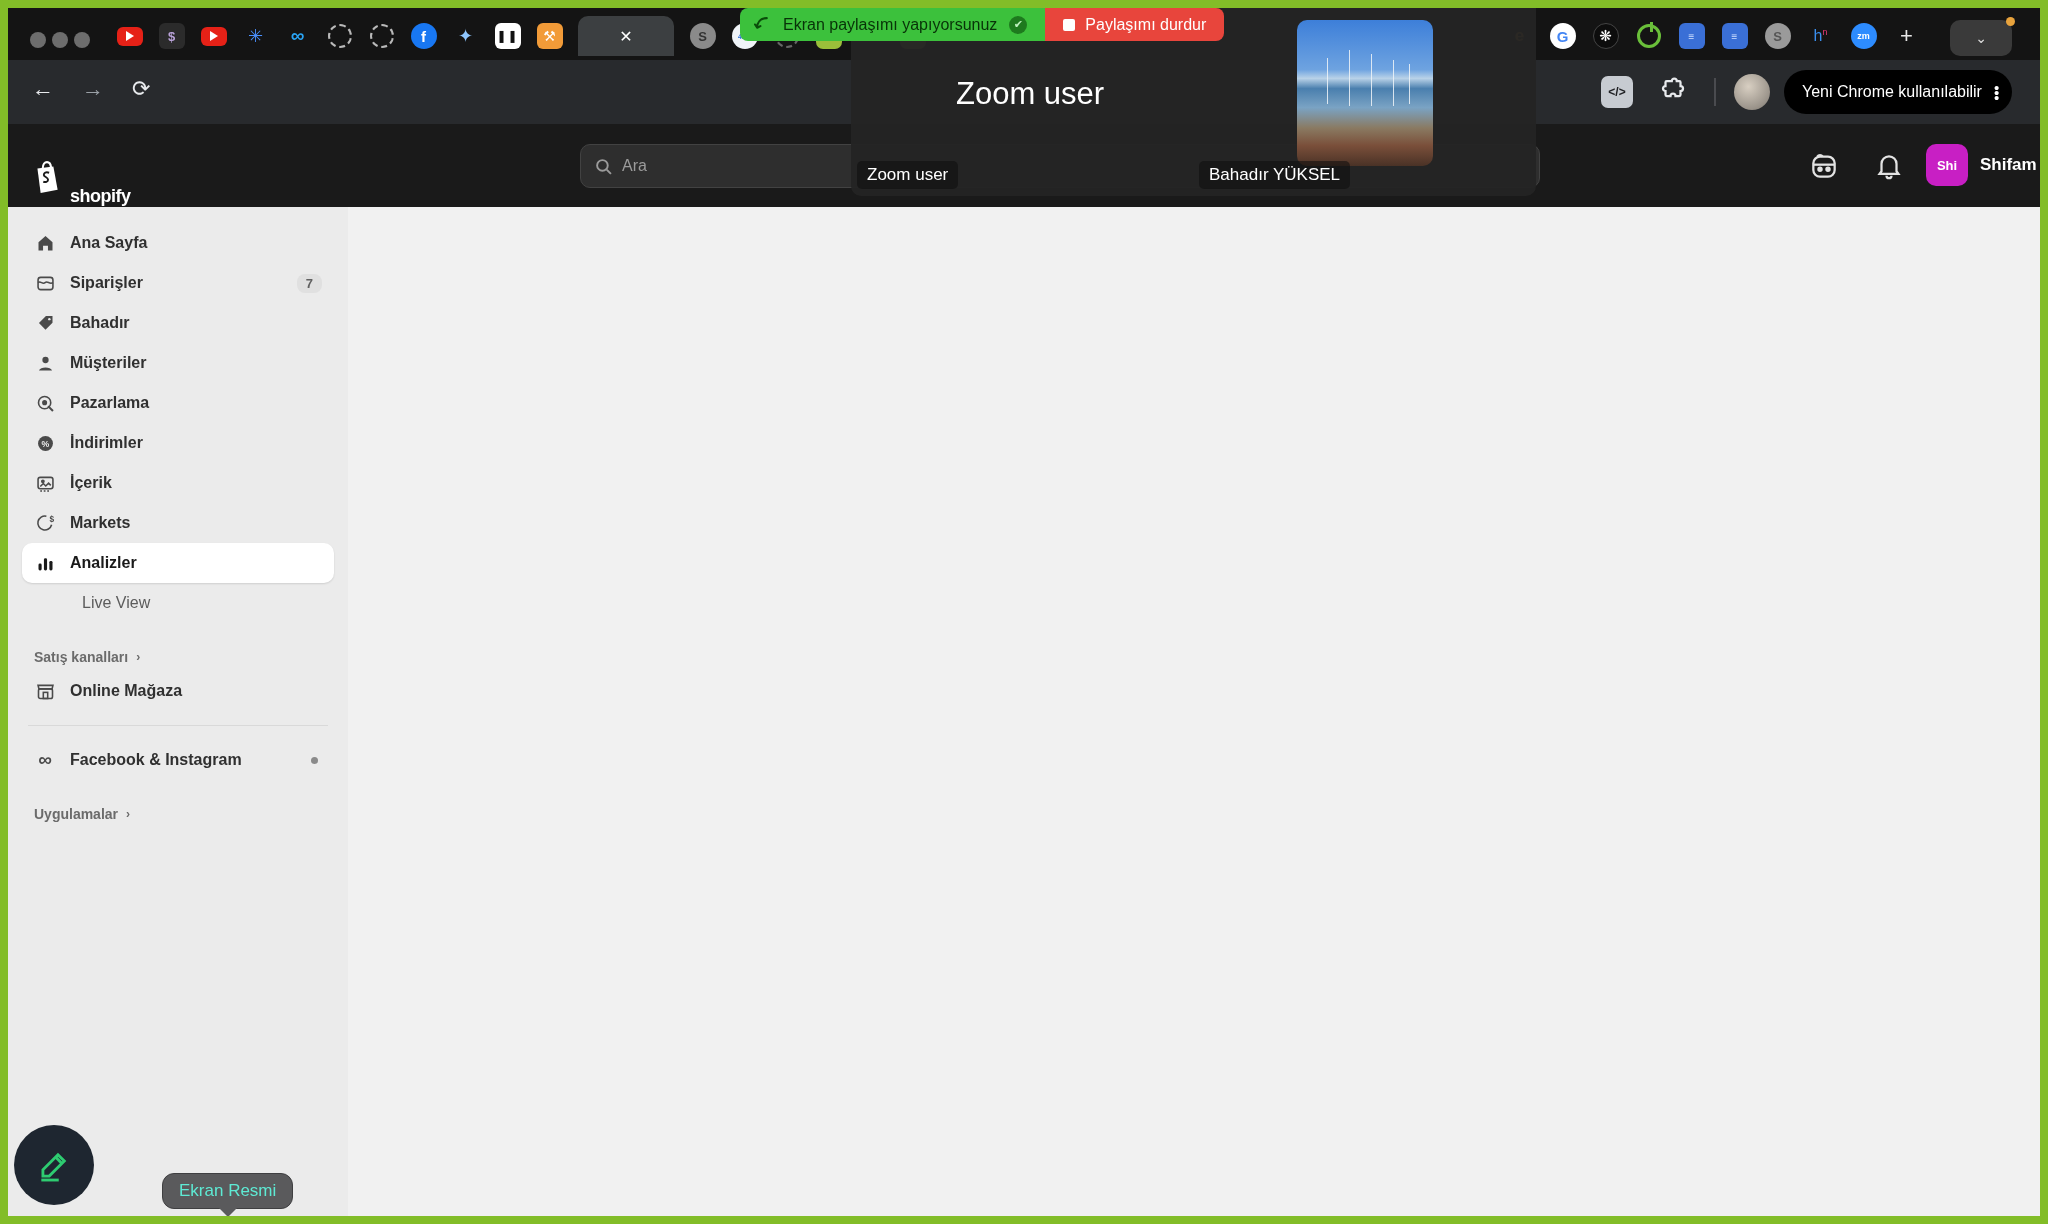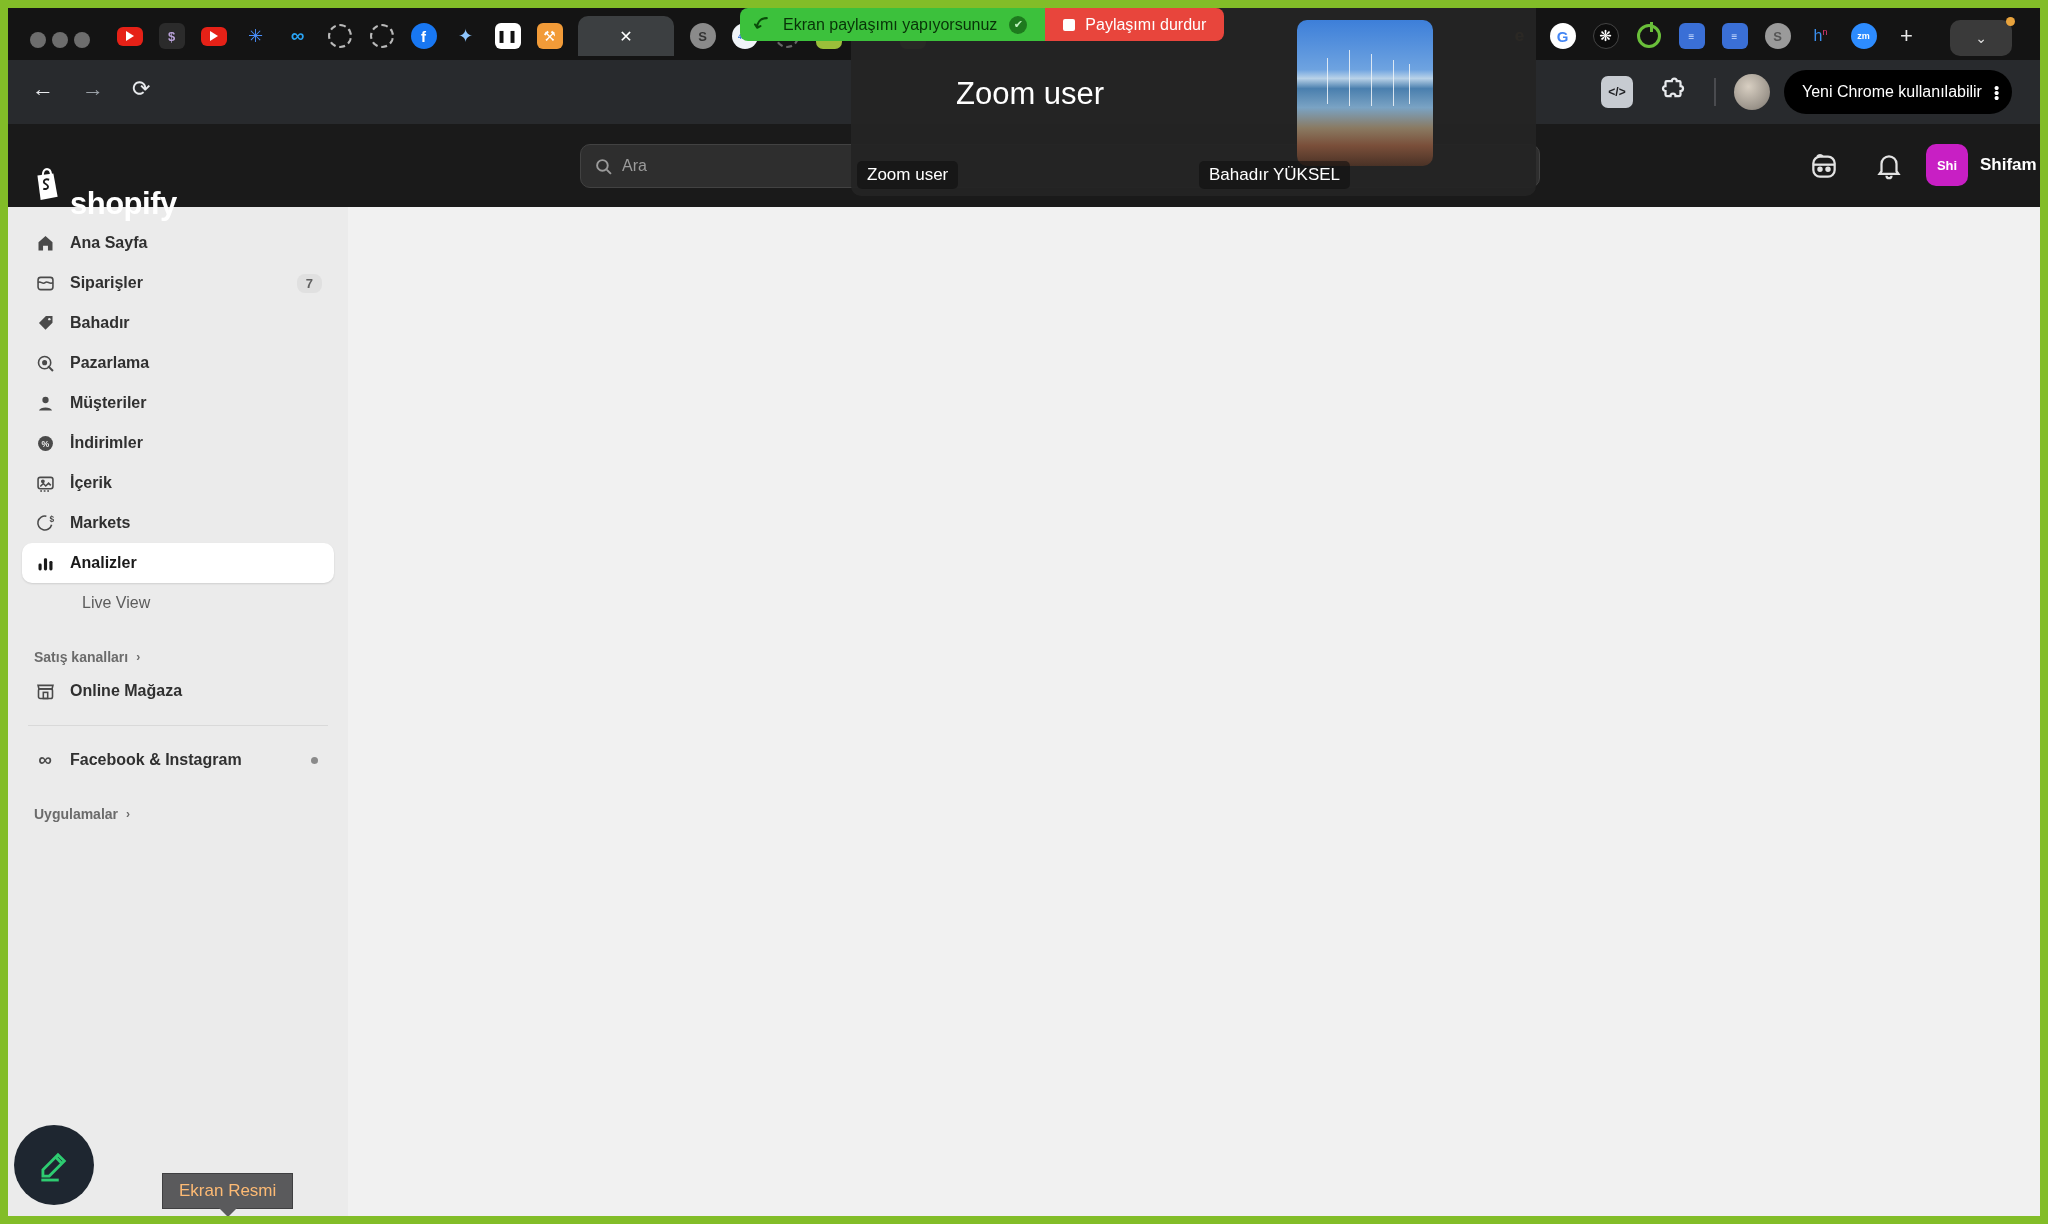--- a/index.html
+++ b/index.html
@@ -44,21 +44,21 @@
   #ext-code { position:absolute; left:1593px; top:16px; width:32px; height:32px; border-radius:7px; background:#c7cbd1; color:#202124; font-size:12px; font-weight:bold; display:flex; align-items:center; justify-content:center; }
   #ext-puzzle { position:absolute; left:1650px; top:16px; }
   #toolbar-divider { position:absolute; left:1706px; top:18px; width:2px; height:28px; background:#4a4b4f; }
   #toolbar-avatar { position:absolute; left:1726px; top:14px; width:36px; height:36px; border-radius:50%; background:radial-gradient(circle at 40% 35%, #d8cfc2, #9a938a 70%, #6f6a62); }
   #chrome-update { position:absolute; left:1776px; top:10px; height:44px; background:#000; border-radius:22px; color:#fff; font-size:16px; display:flex; align-items:center; gap:12px; padding:0 14px 0 18px; }
   .three-dots { display:inline-block; width:4px; color:#fff; font-size:15px; letter-spacing:0; line-height:5px; }
 
   
   #shopheader { position:absolute; left:8px; top:124px; width:2032px; height:83px; background:#1a1a1a; z-index:8; }
   #shop-logo { position:absolute; left:24px; top:22px; display:flex; align-items:center; gap:8px; }
-  #shop-word { color:#fff; font-size:31px; font-weight:bold; letter-spacing:-0.5px;margin-top:40px; }
+  #shop-word { color:#fff; font-size:18px; font-weight:bold; letter-spacing:-0.5px;margin-top:40px; }
   #shop-search { position:absolute; left:572px; top:20px; width:960px; height:44px; background:#2e2e2e; border:1px solid #424242; border-radius:10px; display:flex; align-items:center; padding-left:14px; gap:10px; }
   #shop-search .ph { color:#9b9b9b; font-size:16px; }
   #hdr-admin-icon { position:absolute; left:1800px; top:26px; }
   #hdr-bell { position:absolute; left:1866px; top:26px; }
   #hdr-avatar { position:absolute; left:1918px; top:20px; width:42px; height:42px; border-radius:10px; background:#c81fc4; color:#fff; font-size:13px; font-weight:bold; display:flex; align-items:center; justify-content:center; }
   #hdr-store { position:absolute; left:1972px; top:31px; color:#fff; font-size:17px; font-weight:600; }
 
   
   #zoom-overlay { position:absolute; left:851px; top:8px; width:685px; height:188px; background:rgba(36,36,36,.97); border-radius:0 0 10px 10px; z-index:30; }
   #zoom-big { position:absolute; left:105px; top:68px; color:#fff; font-size:31px; }
@@ -123,21 +123,21 @@
   .fun-pct { font-size:23px; font-weight:bold; color:#1a1a1a; margin-top:10px; }
   .fun-count { font-size:19px; color:#1a1a1a; margin-top:6px; }
   .fun-delta { font-size:15px; font-weight:600; margin-top:8px; color:#616161; }
   .fun-delta.up { color:#1f7a4d; }
   .fun-bar { position:absolute; background:#3f5ede; border-radius:6px 6px 0 0; }
   .fun-conn { position:absolute; background:linear-gradient(90deg,#8da5ef,#ccd6f9); }
   .fun-stripe { position:absolute; height:3px; background:#fff; left:0; right:0; }
 
   
   #fab { position:absolute; left:14px; top:1125px; width:80px; height:80px; border-radius:50%; background:#1e2630; z-index:25; display:flex; align-items:center; justify-content:center; }
-  #fab-tip { position:absolute; left:162px; top:1173px; background:#5a5a5c; border:1px solid #3f3f41; color:#fdba74; font-size:17px; padding:7px 16px; border-radius:0; z-index:25; }
+  #fab-tip { position:absolute; left:162px; top:1173px; background:#5a5a5c; border:1px solid #3f3f41; color:#5eead4; font-size:17px; padding:7px 16px; border-radius:12px; z-index:25; }
   #fab-tip:after { content:""; position:absolute; left:50%; bottom:-9px; transform:translateX(-50%); border:9px solid transparent; border-top-color:#5a5a5c; border-bottom:0; }
 </style>
 </head>
 <body>
 
 <div id="screen">
 
   <div id="tabstrip">
     <span class="tlight" style="left:22px"></span>
     <span class="tlight" style="left:44px"></span>
@@ -344,37 +344,37 @@
           <svg width="21" height="21" viewBox="0 0 24 24" fill="#4a4a4a">
             <path d="M12.5 3.5H20v7.5l-8 8-7.5-7.5z"></path>
             <circle cx="16.4" cy="7" r="1.4" fill="#ebebeb"></circle>
           </svg>
         </span>
         <span>Bahadır</span>
         <span class="grow"></span>
       </div>
       <div class="side-row">
         <span class="sicon">
+          <svg width="21" height="21" viewBox="0 0 24 24" fill="#4a4a4a">
+            <circle cx="12" cy="8" r="3.6"></circle>
+            <path d="M4.5 20c1.5-4.5 13.5-4.5 15 0z"></path>
+          </svg>
+        </span>
+        <span>Müşteriler</span>
+        <span class="grow"></span>
+      </div>
+      <div class="side-row">
+        <span class="sicon">
           <svg width="21" height="21" viewBox="0 0 24 24" fill="none" stroke="#4a4a4a" stroke-width="1.8">
             <circle cx="11" cy="11" r="7"></circle>
             <circle cx="11" cy="11" r="2" fill="#4a4a4a"></circle>
             <path d="M15 15l5.5 5.5" stroke-width="2.4"></path>
           </svg>
         </span>
         <span>Pazarlama</span>
-        <span class="grow"></span>
-      </div>
-      <div class="side-row">
-        <span class="sicon">
-          <svg width="21" height="21" viewBox="0 0 24 24" fill="#4a4a4a">
-            <circle cx="12" cy="8" r="3.6"></circle>
-            <path d="M4.5 20c1.5-4.5 13.5-4.5 15 0z"></path>
-          </svg>
-        </span>
-        <span>Müşteriler</span>
         <span class="grow"></span>
       </div>
       <div class="side-row">
         <span class="sicon">
           <svg width="21" height="21" viewBox="0 0 24 24">
             <circle cx="12" cy="12" r="8.5" fill="#4a4a4a"></circle>
             <text x="12" y="16" font-size="10" fill="#ebebeb" text-anchor="middle" font-weight="bold">%</text>
           </svg>
         </span>
         <span>İndirimler</span>

